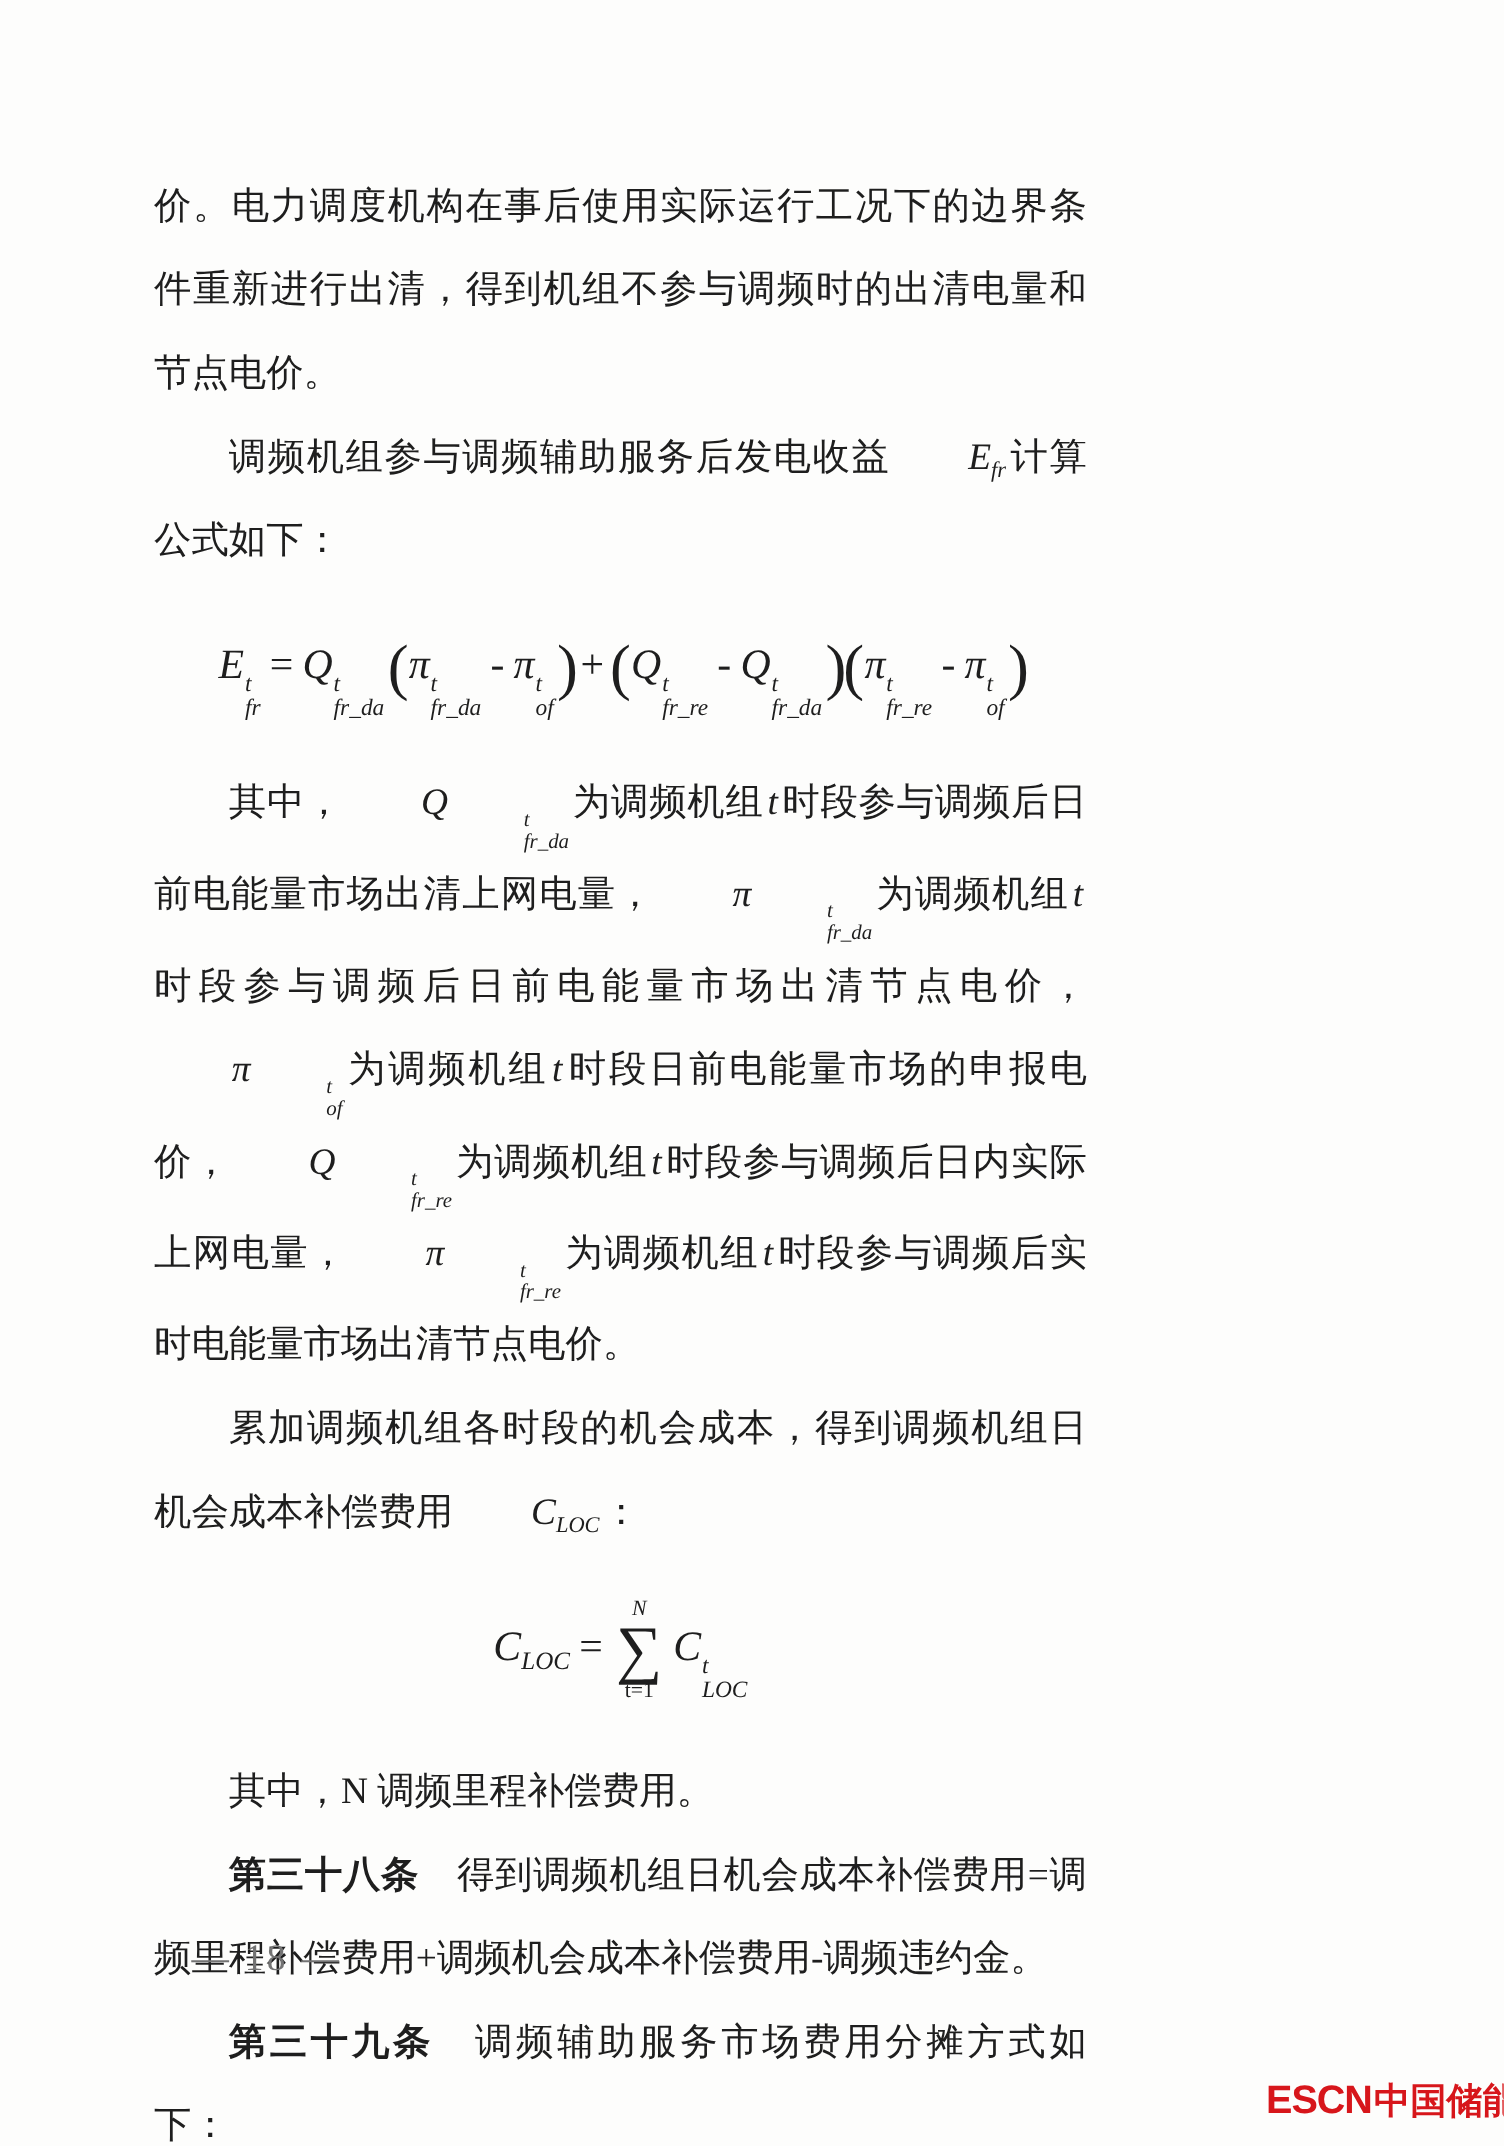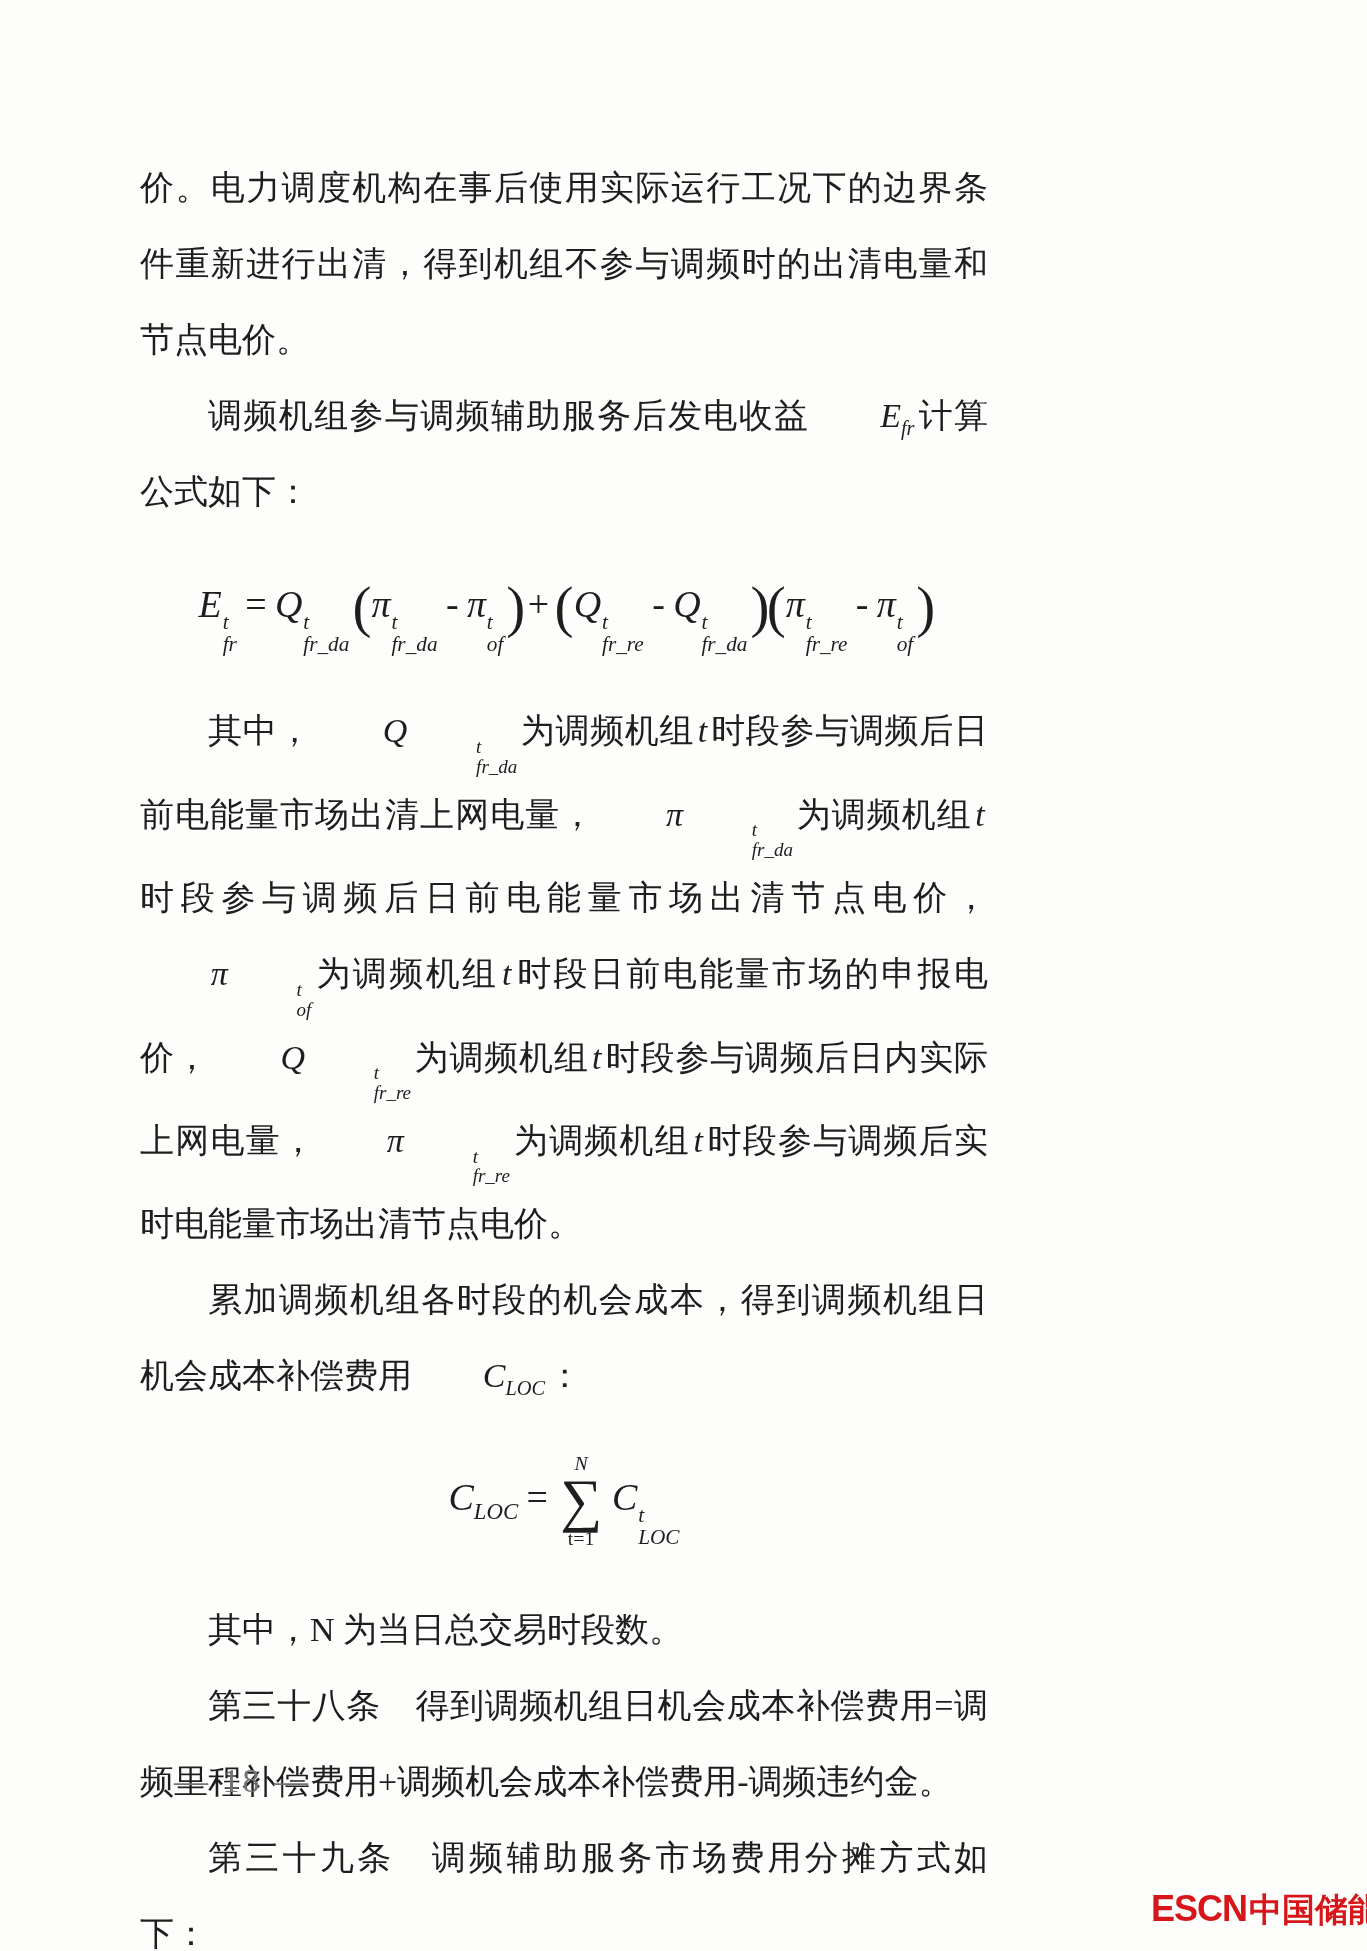--- a/index.html
+++ b/index.html
@@ -16,21 +16,21 @@
     position:absolute;
     left:140px;top:150px;
     width:848px;
     font-size:34px;
     line-height:76px;
     text-align:justify;
   }
   .para{margin:0;}
   .para.indent{text-indent:2em;}
   .run{}
-  .bold{font-weight:normal;}
+  .bold{font-weight:bold;}
   
   .mi{font-style:italic;margin:0 0.10em;font-family:"Liberation Serif","DejaVu Serif",serif;}
   
   .mv{display:inline-block;white-space:nowrap;margin:0 0.08em;}
   .mvb{font-style:italic;}
   .mvs{
     display:inline-flex;flex-direction:column;align-items:flex-start;
     font-size:0.56em;line-height:1.05;vertical-align:-0.55em;margin-left:0.04em;
   }
   .mvsup,.mvsub{display:block;font-style:italic;}
@@ -126,21 +126,21 @@
           </span></span><span class="run">为调频机组</span><span class="mi">t</span><span class="run">时段参与调频后实时电能量市场出清节点电价。</span></div>
       <div class="para indent"><span class="run">累加调频机组各时段的机会成本，得到调频机组日机会成本补偿费用</span><span class="mv"><span class="mvb">C</span><sub class="mvsubonly">LOC</sub></span><span class="run">：</span></div>
       <div class="formula f-sum"><span class="mv"><span class="mvb">C</span><sub class="mvsubonly">LOC</sub></span><span class="mo">=</span><span class="msum">
           <span class="msum-top">N</span>
           <span class="msum-sig">∑</span>
           <span class="msum-bot">t=1</span>
         </span><span class="mv"><span class="mvb">C</span><span class="mvs">
             <span class="mvsup">t</span>
             <span class="mvsub">LOC</span>
           </span></span></div>
-      <div class="para indent"><span class="run">其中，N 为当日总交易时段数。</span></div>
+      <div class="para indent"><span class="run">其中，N 调频里程补偿费用。</span></div>
       <div class="para indent"><span class="run bold">第三十八条</span><span class="run">　得到调频机组日机会成本补偿费用=调频里程补偿费用+调频机会成本补偿费用-调频违约金。</span></div>
       <div class="para indent"><span class="run bold">第三十九条</span><span class="run">　调频辅助服务市场费用分摊方式如下：</span></div>
     </div>
 
   <div class="page-number">— 18 —</div>
 
   <div class="logo" style="color: rgb(215, 22, 27);">
     <span class="escn">ESCN</span><span class="site">中国储能网</span>
   </div>
 

